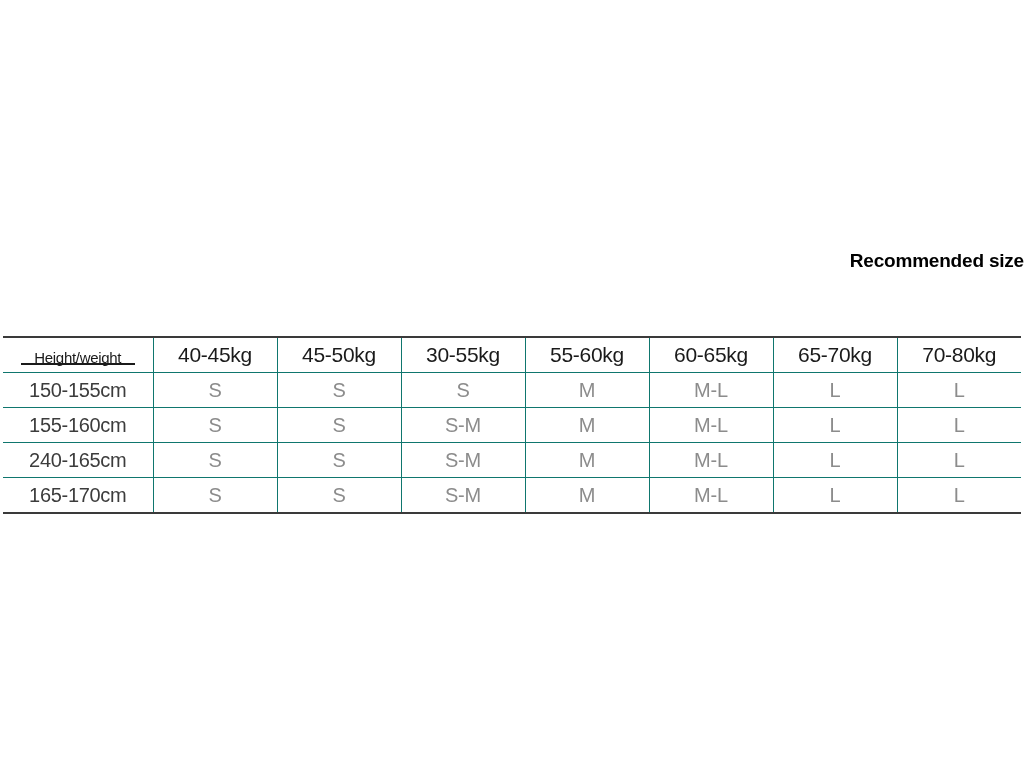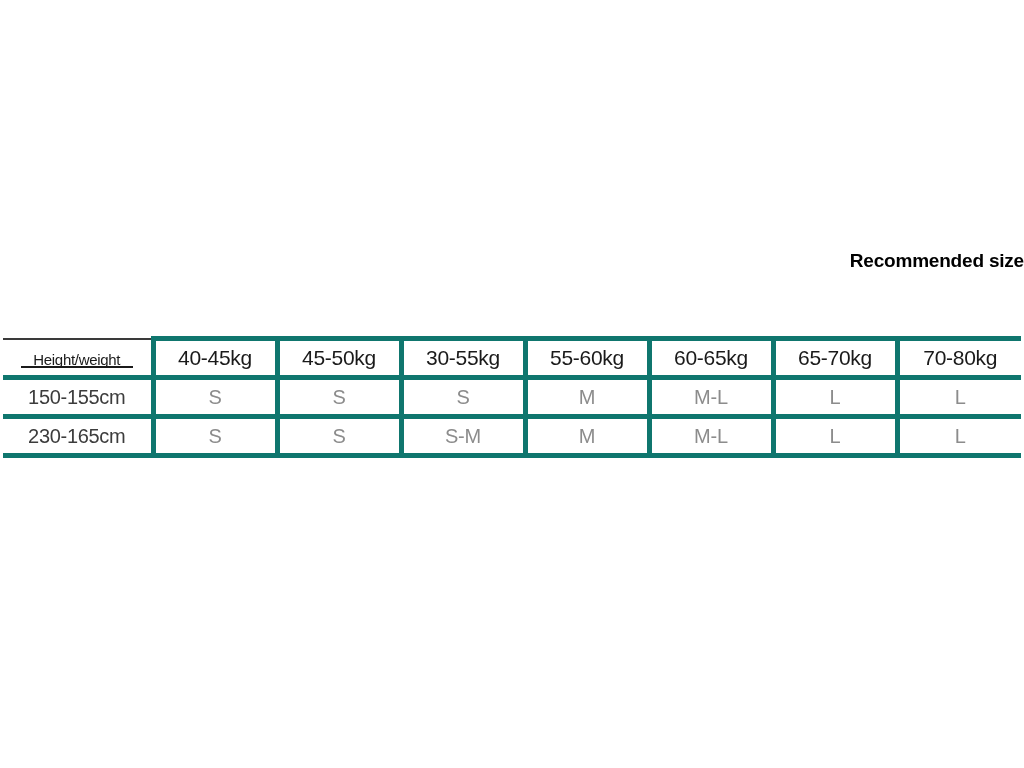--- a/index.html
+++ b/index.html
@@ -48,21 +48,21 @@
   }
 
   table.size-table {
     border-collapse: collapse;
     table-layout: fixed;
     width: 1018px;
   }
 
   table.size-table td,
   table.size-table th {
-    border: 5px solid #0f766e;
+    border: 1px solid #0f766e;
     padding: 0;
     margin: 0;
     text-align: center;
     vertical-align: middle;
     height: 34px;
     font-weight: normal;
   }
 
   
   table.size-table {
@@ -163,21 +163,41 @@
           <td class="row-label">150-155cm</td>
           <td class="data-cell">S</td>
           <td class="data-cell">S</td>
           <td class="data-cell">S</td>
           <td class="data-cell">M</td>
           <td class="data-cell">M-L</td>
           <td class="data-cell">L</td>
           <td class="data-cell">L</td>
         </tr>
         <tr>
-          <td class="row-label">230-165cm</td>
+          <td class="row-label">155-160cm</td>
+          <td class="data-cell">S</td>
+          <td class="data-cell">S</td>
+          <td class="data-cell">S-M</td>
+          <td class="data-cell">M</td>
+          <td class="data-cell">M-L</td>
+          <td class="data-cell">L</td>
+          <td class="data-cell">L</td>
+        </tr>
+        <tr>
+          <td class="row-label">240-165cm</td>
+          <td class="data-cell">S</td>
+          <td class="data-cell">S</td>
+          <td class="data-cell">S-M</td>
+          <td class="data-cell">M</td>
+          <td class="data-cell">M-L</td>
+          <td class="data-cell">L</td>
+          <td class="data-cell">L</td>
+        </tr>
+        <tr>
+          <td class="row-label">165-170cm</td>
           <td class="data-cell">S</td>
           <td class="data-cell">S</td>
           <td class="data-cell">S-M</td>
           <td class="data-cell">M</td>
           <td class="data-cell">M-L</td>
           <td class="data-cell">L</td>
           <td class="data-cell">L</td>
         </tr>
       </tbody>
     </table>

